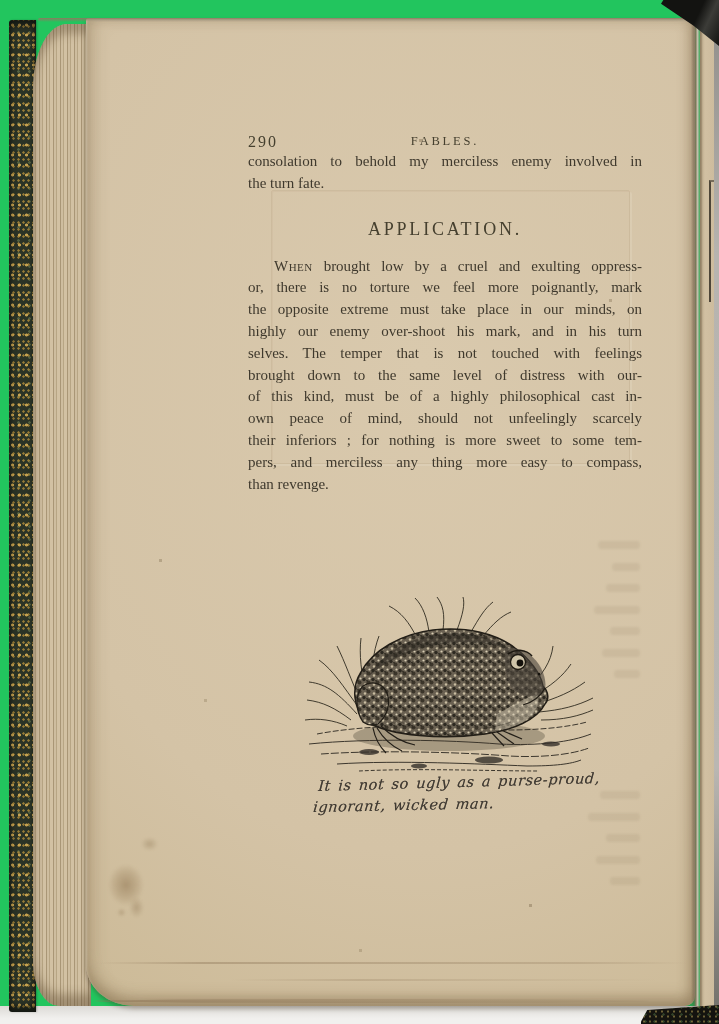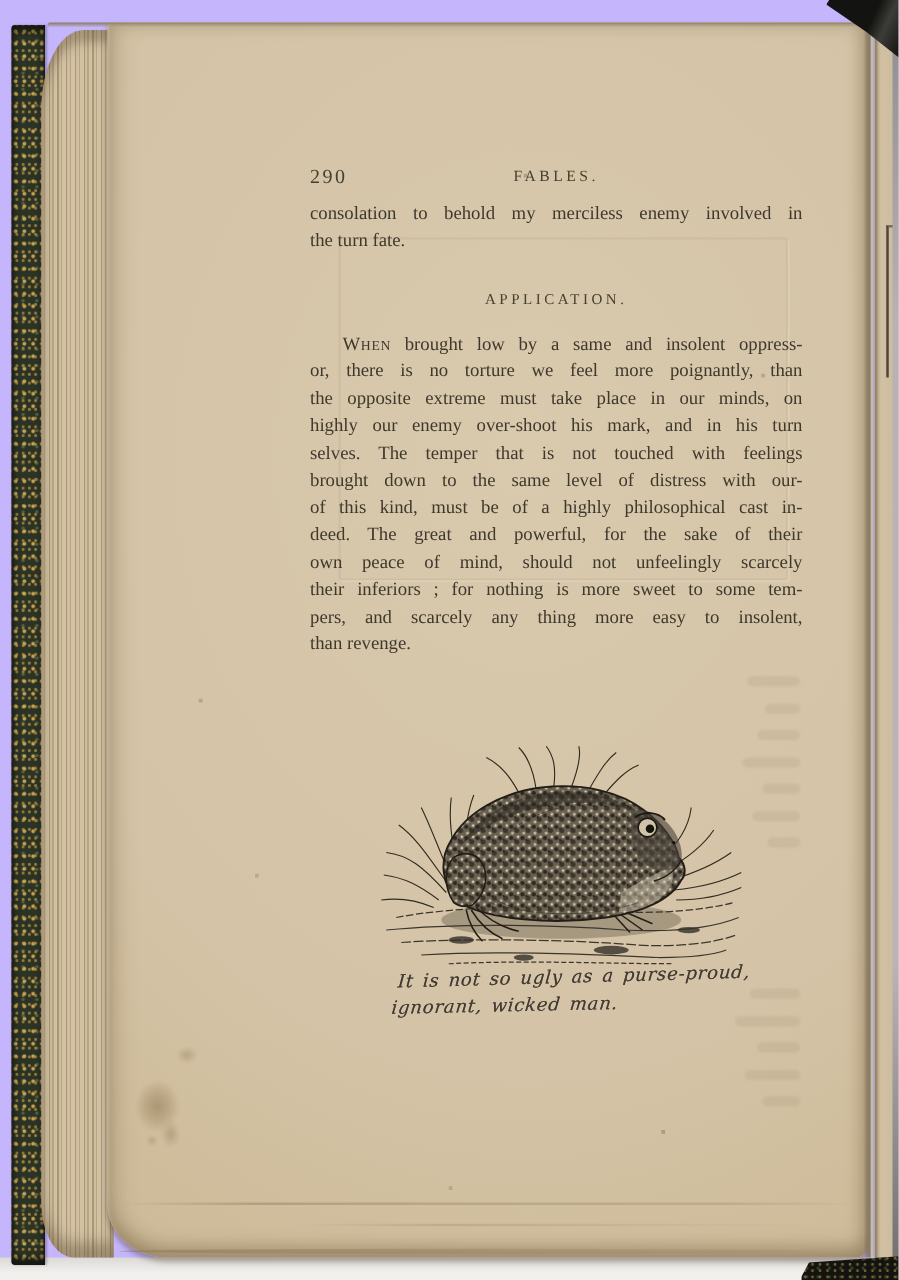--- a/index.html
+++ b/index.html
@@ -2,21 +2,21 @@
 <html><head>
 <meta charset="utf-8">
 <style>
   html,body{margin:0;padding:0;}
   body{
     width:719px;height:1024px;
     background:#f1f0ee;
     font-family:"Liberation Serif","DejaVu Serif",serif;
     overflow:hidden;
   }
-  .scene{position:relative;width:719px;height:1024px;background:#c4b5fd;overflow:hidden;}
+  .scene{position:relative;width:719px;height:1024px;background:#22c55e;overflow:hidden;}
 
   
   .floor{position:absolute;left:0;top:1006px;width:719px;height:18px;
     background:linear-gradient(180deg,#dcdad6,#f1f0ee 70%);}
   .cover-left{position:absolute;left:9px;top:20px;width:27px;height:992px;
     background-color:#2b3326;
     background-image:
       radial-gradient(circle, rgba(206,168,82,.95) 0 1.1px, transparent 1.9px),
       radial-gradient(circle, rgba(170,135,58,.85) 0 .9px, transparent 1.5px),
       radial-gradient(circle, rgba(120,140,90,.5) 0 1px, transparent 1.6px);
@@ -90,26 +90,26 @@
   .ghost-bar{height:8px;border-radius:4px;background:rgba(120,100,70,.10);
     filter:blur(1px);margin-bottom:13.5px;}
 
   
   .tb{position:absolute;left:248px;top:131px;width:394px;color:#3f392d;
       font-size:15px;line-height:21.8px;}
   .header-row{position:relative;height:20px;}
   .pagenum{position:absolute;left:0;top:0;font-size:16px;letter-spacing:2px;color:#45402f;}
   .running-title{position:absolute;left:0;right:0;text-align:center;
     font-size:12.5px;letter-spacing:2.8px;color:#46402f;}
-  .intro{margin-top:10px;}
+  .intro{}
   .jline{height:21.8px;overflow:hidden;text-align:justify;}
   .jline::after{content:"";display:inline-block;width:100%;height:0;}
   .lline{height:21.8px;}
   .apphead{margin-top:24px;height:17px;text-align:center;
-    font-size:12px;letter-spacing:2.8px;color:#46402f;}
+    font-size:18px;letter-spacing:2.8px;color:#46402f;}
   .para{margin-top:20px;}
   .indent{text-indent:26px;}
   .sc{font-variant:small-caps;letter-spacing:.5px;font-family:Liberation Serif, serif;}
 
   
   .engraving{position:absolute;left:298px;top:596px;width:302px;height:182px;}
 
   
   .hand{position:absolute;color:#413b33;font-style:italic;
     font-family:"DejaVu Serif","Liberation Serif",serif;
@@ -167,31 +167,30 @@
     <div class="header-row">
       <span class="pagenum">290</span>
       <span class="running-title">FABLES.</span>
     </div>
     <div class="intro">
       <div class="jline">consolation to behold my merciless enemy involved in</div>
       <div class="lline">the turn fate.</div>
     </div>
     <div class="apphead">APPLICATION.</div>
     <div class="para">
-      <div class="jline indent"><span class="sc">When</span> <span>brought low by a same and insolent oppress-</span></div>
-      <div class="jline">or, there is no torture we feel more poignantly, than</div>
+      <div class="jline indent"><span class="sc">When</span> <span>brought low by a cruel and exulting oppress-</span></div>
+      <div class="jline">or, there is no torture we feel more poignantly, mark</div>
       <div class="jline">the opposite extreme must take place in our minds, on</div>
       <div class="jline">highly our enemy over-shoot his mark, and in his turn</div>
       <div class="jline">selves.  The temper that is not touched with feelings</div>
       <div class="jline">brought down to the same level of distress with our-</div>
       <div class="jline">of this kind, must be of a highly philosophical cast in-</div>
-      <div class="jline">deed.  The great and powerful, for the sake of their</div>
       <div class="jline">own peace of mind, should not unfeelingly scarcely</div>
       <div class="jline">their inferiors ; for nothing is more sweet to some tem-</div>
-      <div class="jline">pers, and scarcely any thing more easy to insolent,</div>
+      <div class="jline">pers, and merciless any thing more easy to compass,</div>
       <div class="lline">than revenge.</div>
     </div>
   </div>
 
   <svg class="engraving" viewBox="0 0 300 182" xmlns="http://www.w3.org/2000/svg">
     <defs>
       <pattern id="speck" width="9" height="9" patternUnits="userSpaceOnUse">
         <rect width="9" height="9" fill="#6a6152"></rect>
         <circle cx="2" cy="2.5" r="1.7" fill="#2c2820"></circle>
         <circle cx="6.5" cy="5.5" r="2" fill="#3b352a"></circle>

